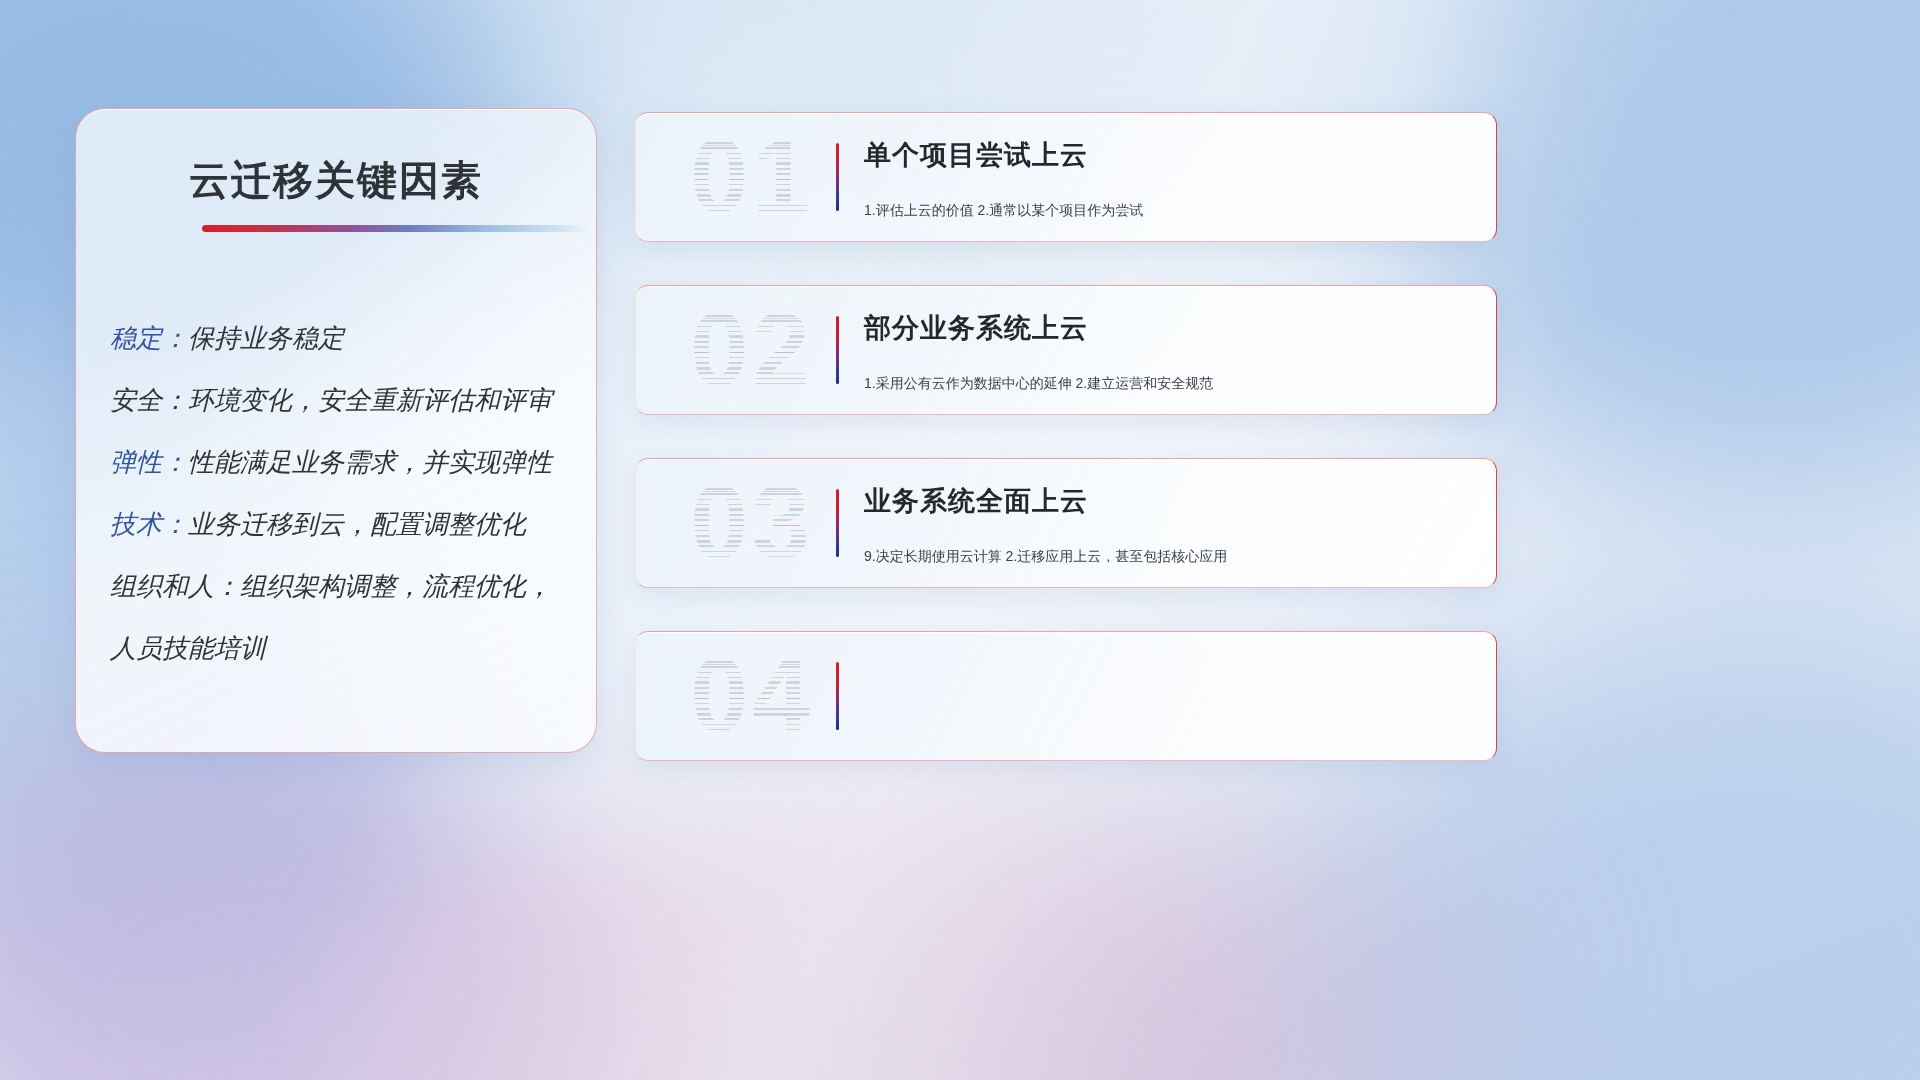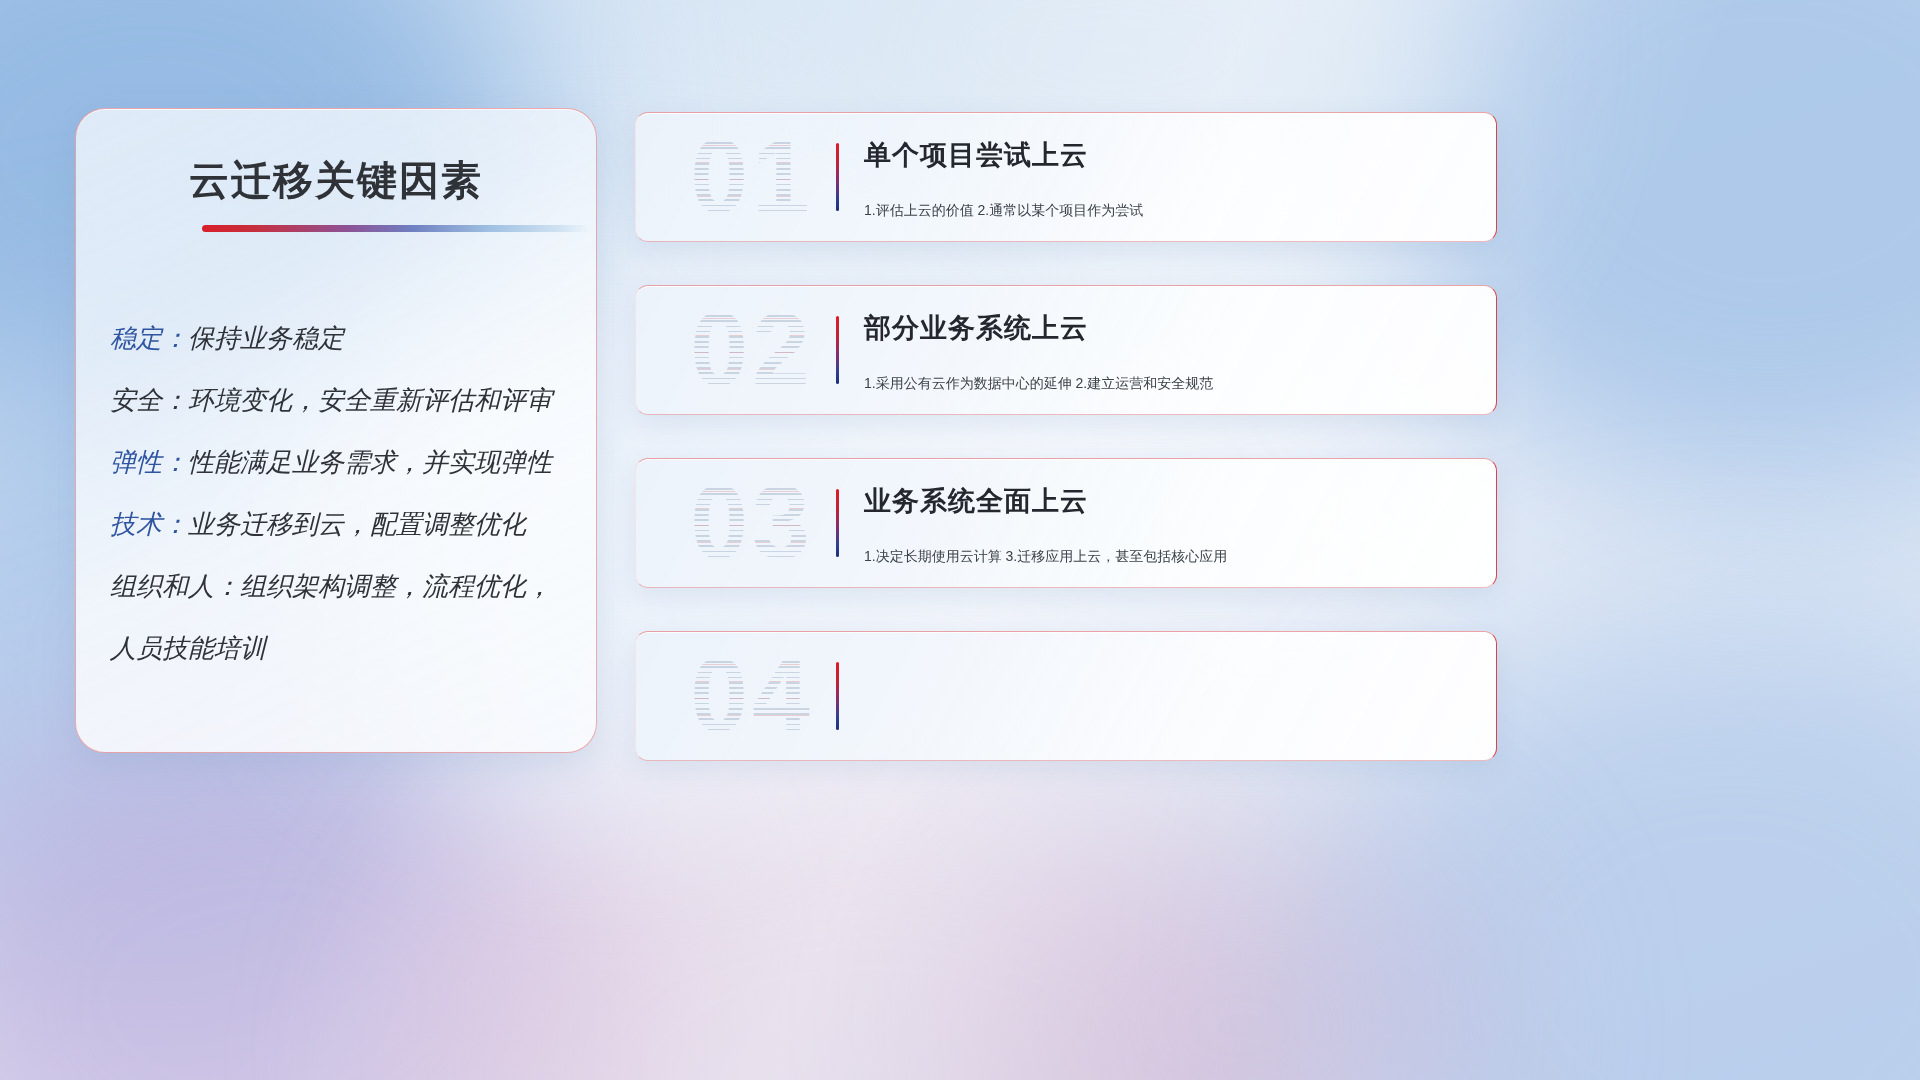--- a/index.html
+++ b/index.html
@@ -147,21 +147,21 @@
       <div class="card-title">部分业务系统上云</div>
       <div class="card-sub">1.采用公有云作为数据中心的延伸   2.建立运营和安全规范</div>
     </div>
   </div>
 
   <div class="card">
     <div class="ghost-num" data-ghost="03">03</div>
     <div class="divider"></div>
     <div class="card-body">
       <div class="card-title">业务系统全面上云</div>
-      <div class="card-sub">1.决定长期使用云计算   3.迁移应用上云，甚至包括核心应用</div>
+      <div class="card-sub">9.决定长期使用云计算   2.迁移应用上云，甚至包括核心应用</div>
     </div>
   </div>
 
   <div class="card">
     <div class="ghost-num" data-ghost="04">04</div>
     <div class="divider"></div>
   </div>
 
 </div>
 

